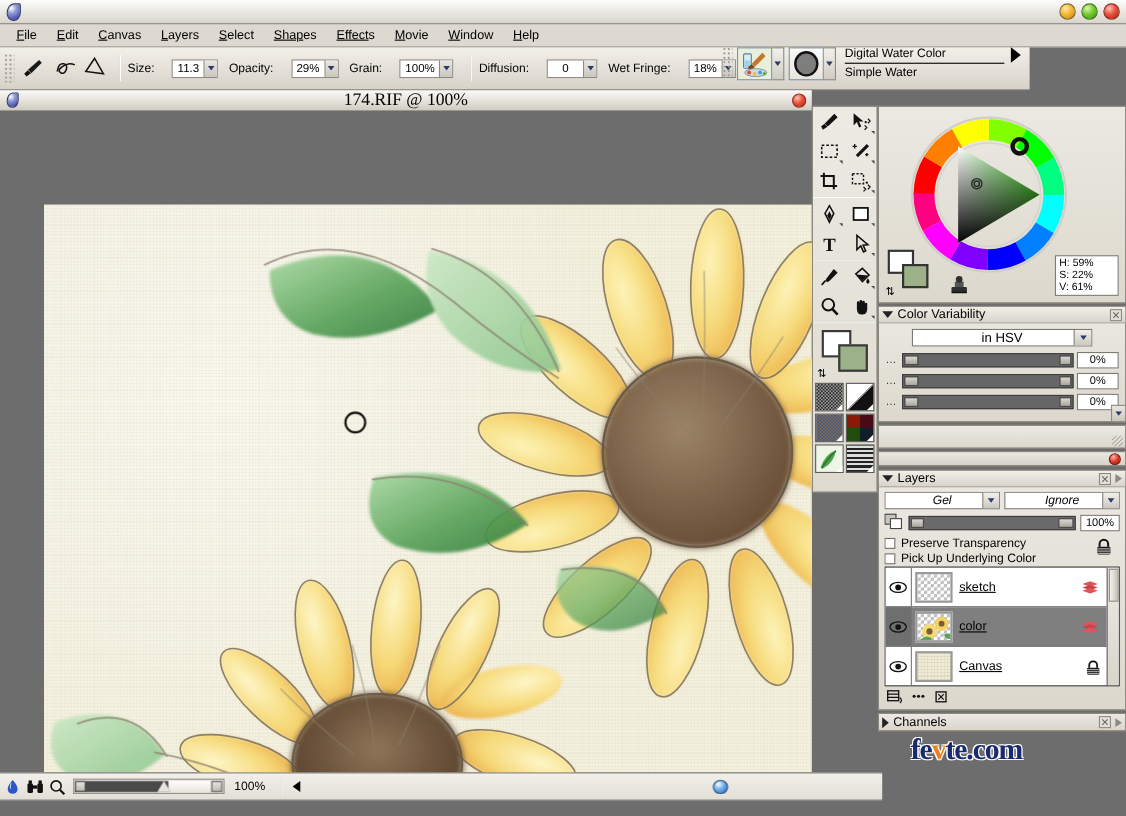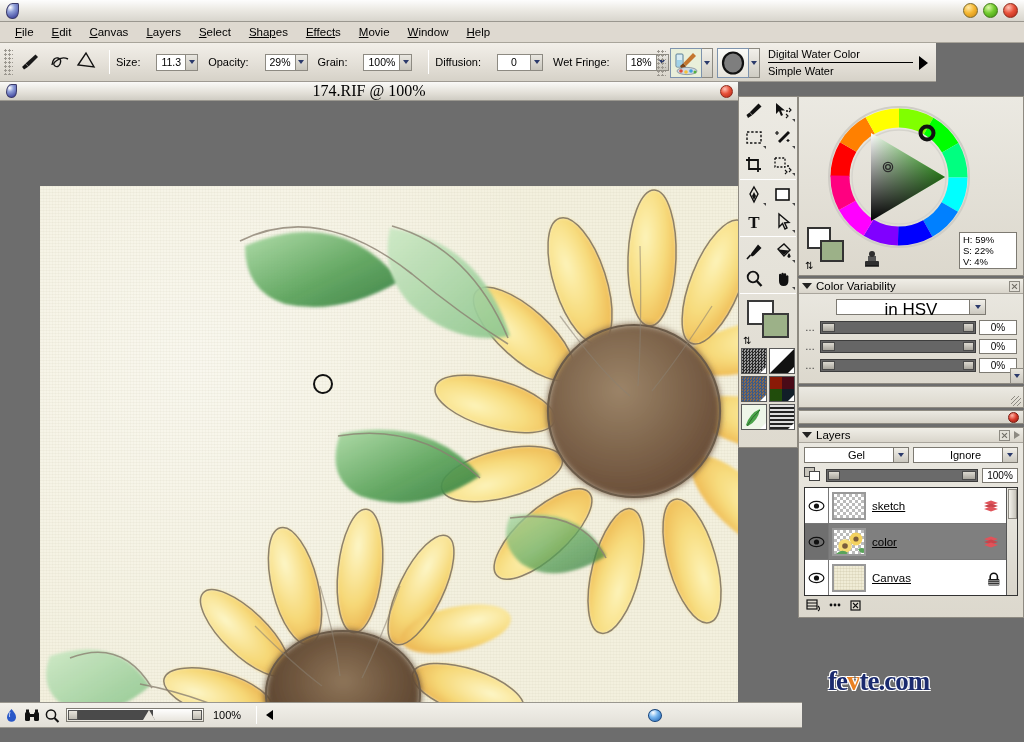--- a/index.html
+++ b/index.html
@@ -89,21 +89,21 @@
     background: linear-gradient(to bottom,#e9e7e1,#c9c6bd);
     border-left: 1px solid #8d8a82;
     display: flex; align-items: center; justify-content: center;
   }
   .caret-dn {
     width:0;height:0;border-left:3px solid transparent;border-right:3px solid transparent;
     border-top:4px solid #2b3a6b;
   }
   .prop-right {
     position: absolute; right: 0; top: 0; height: 39px;
-    display: flex; align-items: center;
+    display: flex; 
   }
   .brush-cat {
     width: 32px; height: 30px; border: 1px solid #7e93ad; background: #e9efda;
     display:flex;align-items:center;justify-content:center; position:relative;
   }
   .mini-dd {
     width: 11px; height: 30px; border: 1px solid #8d8a82; border-left: none;
     background: linear-gradient(to bottom,#f2f0ea,#cfccc3);
     display:flex;align-items:center;justify-content:center;
   }
@@ -251,24 +251,24 @@
   }
   .colors-sw { position:absolute; left:6px; bottom:6px; width:52px; height:44px; }
   .csw-a { position:absolute; left:2px; top:2px; width:24px;height:22px;background:#fff;border:2px solid #333; }
   .csw-b { position:absolute; left:15px; top:15px; width:24px;height:22px;background:#9cb188;border:2px solid #333; }
   .csw-swap { position:absolute; left:0; bottom:-2px; font-size:10px; }
   .clone-icon { position:absolute; left:62px; bottom:6px; width:22px; height:20px; }
 
   
   .cv-body { padding:5px 6px 6px 6px; }
   .cv-select {
-    width:150px; height:16px; margin:0 auto 5px auto;
+    width:164px; height:16px; margin:0 auto 5px auto;
     background:#fff; border:1px solid #7d7a72;
     display:flex; align-items:flex-start; justify-content:center; position:relative;
-    font-size:17px; color:#000;
+    font-size:12px; color:#000;
   }
   .cv-select .dd {
     position:absolute; right:0; top:0; width:16px; height:14px;
     background:linear-gradient(to bottom,#f2f0ea,#cbc8bf); border-left:1px solid #7d7a72;
     display:flex;align-items:center;justify-content:center;
   }
   .cv-row { display:flex; align-items:center; gap:3px; margin-bottom:4px; }
   .cv-dots { font-size:10px; color:#333; width:12px; letter-spacing:1px;}
   .cv-slider {
     flex:1; height:13px; background:#666; border:1px solid #3d3d3d; position:relative;
@@ -304,21 +304,21 @@
     border:1px solid #8e8a81; margin-bottom:3px; position:relative;
   }
   .red-dot {
     position:absolute; right:4px; top:1px; width:11px;height:11px;border-radius:50%;
     background: radial-gradient(circle at 35% 28%, #ffb5a6 0%, #d8392a 50%, #8d1c10 100%);
     border:1px solid #7a1a10;
   }
 
   
   .ly-body { padding:4px 5px 3px 5px; }
-  .ly-selects { display:flex; gap:4px; margin-bottom:4px; }
+  .ly-selects { display:flex; gap:4px; margin-bottom:4px;font-style:italic; }
   .ly-sel {
     flex:1; height:16px; background:#fff; border:1px solid #7d7a72;
     position:relative; display:flex; align-items:center; justify-content:center;
     font-size:11px; color:#000;
   }
   .ly-sel .dd {
     position:absolute; right:0; top:0; width:15px;height:14px;
     background:linear-gradient(to bottom,#f2f0ea,#cbc8bf); border-left:1px solid #7d7a72;
     display:flex;align-items:center;justify-content:center;
   }
@@ -883,21 +883,21 @@
           <svg width="22" height="20" viewBox="0 0 22 20">
             <rect x="4" y="12" width="14" height="5" rx="1" fill="#2e2e2e"></rect>
             <rect x="7" y="7" width="8" height="5" fill="#555"></rect>
             <circle cx="11" cy="5" r="3" fill="#2e2e2e"></circle>
             <path d="M4 17 l14 0" stroke="#111" stroke-width="1.4"></path>
           </svg>
         </div>
         <div class="hsv-readout">
           <div>H: 59%</div>
           <div>S: 22%</div>
-          <div>V: 4%</div>
+          <div>V: 61%</div>
         </div>
       </div>
     </div>
 
     <div class="pal">
       <div class="pal-head">
         <i class="pal-tri"></i>
         <span class="pal-title">Color Variability</span>
         <span class="pal-x"></span>
       </div>
@@ -970,20 +970,37 @@
         <div class="ly-opacity">
           <div class="ly-icon-sq">
               <i class="a"></i>
               <i class="b"></i>
             </div>
           <div class="ly-track">
             <i class="ly-knob-l"></i>
               <i class="ly-knob-r"></i>
           </div>
           <div class="ly-pct">100%</div>
+        </div>
+        <div style="position:relative">
+          <div class="ly-check">
+            <span class="cb"></span>
+            <span>Preserve Transparency</span>
+          </div>
+          <div class="ly-check">
+            <span class="cb"></span>
+            <span>Pick Up Underlying Color</span>
+          </div>
+          <div style="position:absolute;right:6px;top:2px">
+            <svg width="17" height="17" viewBox="0 0 17 17">
+              <path d="M4.6 8 L4.6 5.5 a3.9 3.9 0 0 1 7.8 0 L12.4 8" fill="none" stroke="#111" stroke-width="1.8"></path>
+              <rect x="2.5" y="8" width="12" height="7" rx="1.2" fill="#1a1a1a"></rect>
+              <path d="M2.5 10 h12 M2.5 12 h12 M2.5 14 h12" stroke="#cfcfcf" stroke-width="0.9"></path>
+            </svg>
+          </div>
         </div>
 
         <div class="ly-list">
           <div class="ly-rows">
             <div class="ly-row">
               <div class="ly-eye-cell">
                 <svg width="17" height="12" viewBox="0 0 17 12">
                     <ellipse cx="8.5" cy="6" rx="7.4" ry="4.6" fill="none" stroke="#111" stroke-width="1.2"></ellipse>
                     <circle cx="8.5" cy="6" r="2.6" fill="#111"></circle>
                   </svg>
@@ -1065,20 +1082,26 @@
           <div class="ly-fi">
             <svg width="15" height="14" viewBox="0 0 15 14">
                 <rect x="3" y="3" width="9" height="9" fill="none" stroke="#111" stroke-width="1.2"></rect>
                 <path d="M5 5 l5 5 M10 5 l-5 5" stroke="#111" stroke-width="1.1"></path>
               </svg>
           </div>
         </div>
       </div>
     </div>
 
+    <div class="channels-bar">
+      <i class="pal-tri-r"></i>
+      <span class="pal-title">Channels</span>
+      <span class="pal-x"></span>
+      <i class="pal-play"></i>
+    </div>
   </div>
 
   <div class="wm-latin"><span>fe</span><span class="o">v</span><span>te</span><span>.com</span></div>
 
   <div class="statusbar">
     <div class="sb-icon">
       <svg width="15" height="15" viewBox="0 0 15 15">
           <path d="M7.5 1 Q12 6 12 9.2 A4.5 4.5 0 0 1 3 9.2 Q3 6 7.5 1 Z" fill="#2a58c8"></path>
           <path d="M6 4 Q5 7 5.6 9" stroke="#fff" stroke-width="1" fill="none" opacity=".7"></path>
         </svg>

